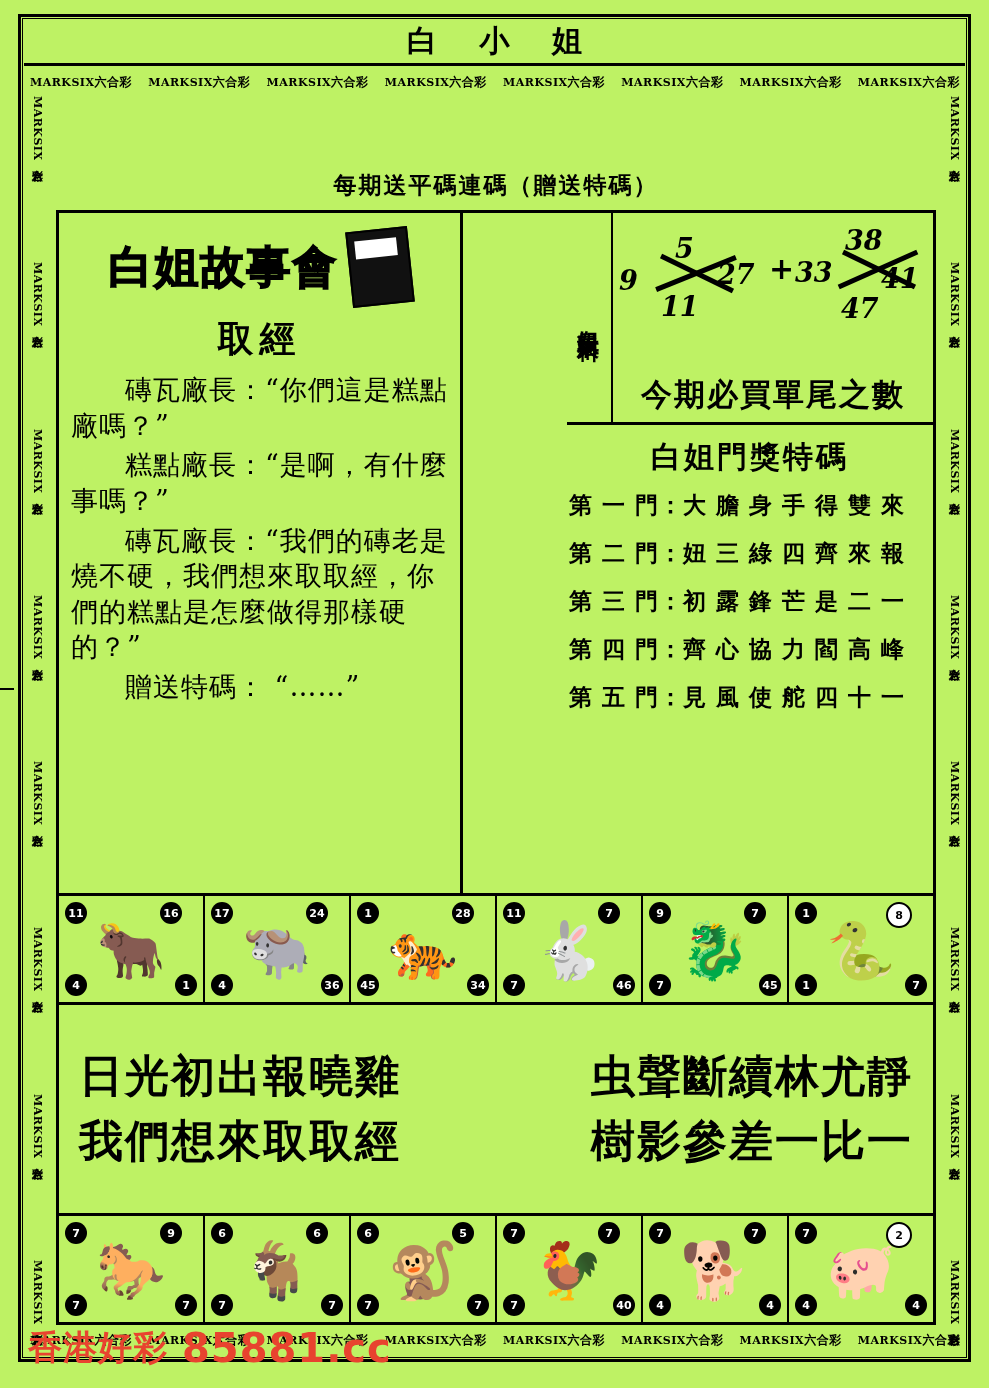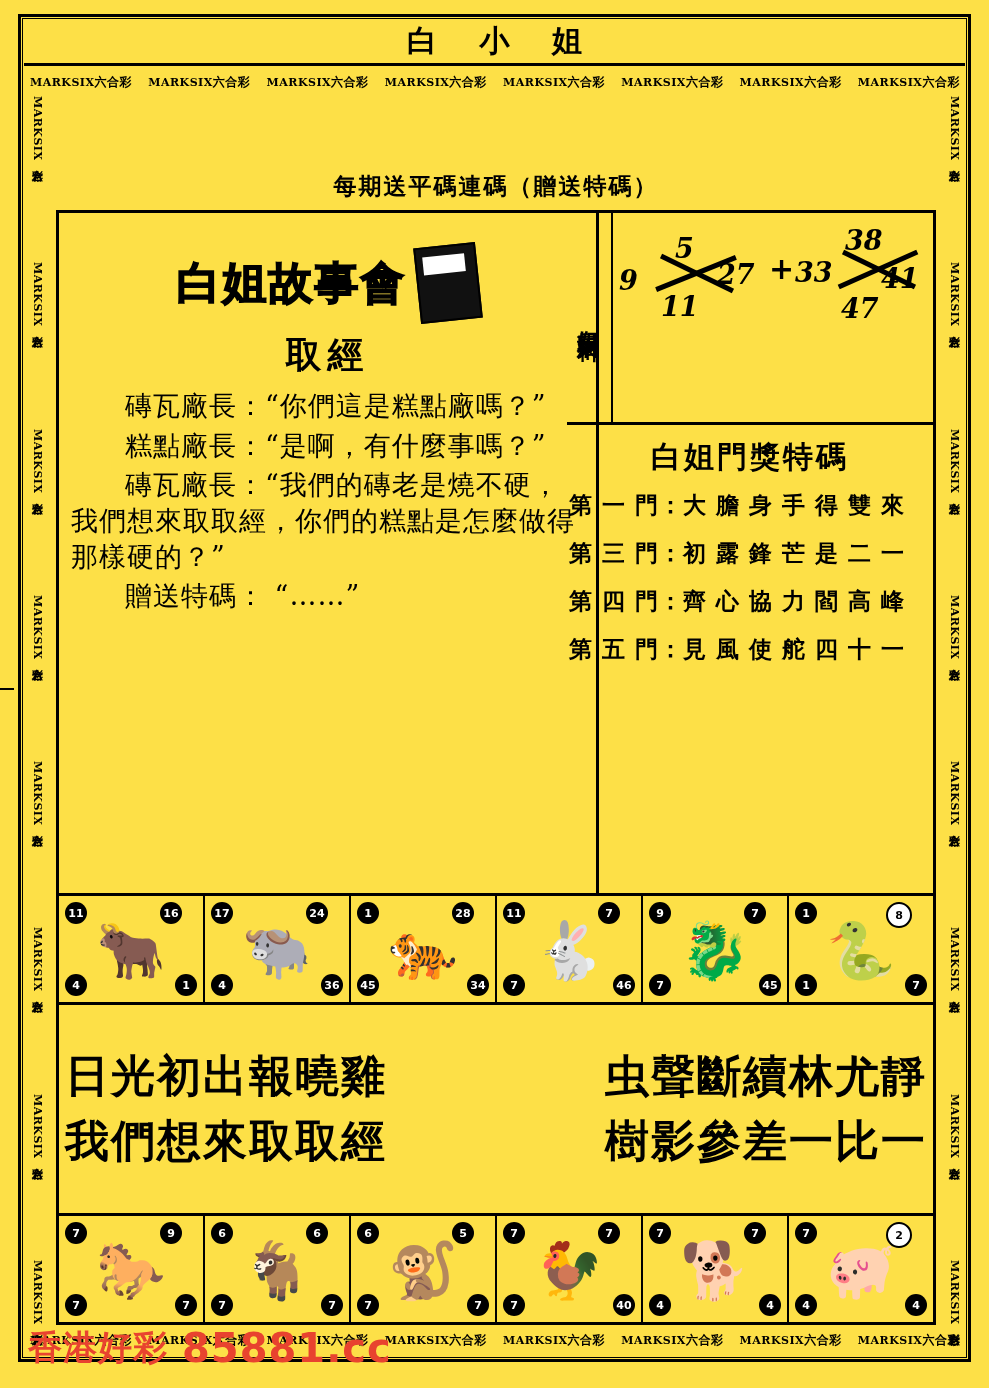--- a/index.html
+++ b/index.html
@@ -1,17 +1,17 @@
 <!DOCTYPE html>
 <html><head>
 <meta charset="utf-8">
 <style>
   html,body{margin:0;padding:0;background:#ffffff;}
   body{width:989px;height:1388px;font-family:"DejaVu Sans","Liberation Sans",sans-serif;color:#000;}
-  .page{position:relative;width:989px;height:1388px;overflow:hidden;background:#fde047;}
+  .page{position:relative;width:989px;height:1388px;overflow:hidden;background:#bef264;}
 
   
   .outer-frame{position:absolute;left:18px;top:14px;width:953px;height:1348px;border:3px solid #000;box-sizing:border-box;}
   .outer-frame2{position:absolute;left:22px;top:18px;width:945px;height:1340px;border:1px solid #000;box-sizing:border-box;}
 
   
   .title-bar{position:absolute;left:24px;top:20px;width:941px;height:46px;border-bottom:3px solid #000;box-sizing:border-box;display:flex;align-items:center;justify-content:center;}
   .title-bar .t{font-family:"DejaVu Serif","Liberation Serif",serif;font-weight:bold;font-size:30px;letter-spacing:16px;text-indent:16px;}
 
   
@@ -27,28 +27,28 @@
   .ms-right{left:941px;}
   .ms-vert{writing-mode:vertical-rl;font-family:"DejaVu Serif","Liberation Serif",serif;font-size:11px;font-weight:bold;white-space:nowrap;letter-spacing:0.5px;}
 
   
   .content{position:absolute;left:56px;top:98px;width:880px;height:1232px;}
 
   
   .headline{position:absolute;left:0;top:0;width:880px;height:66px;display:flex;align-items:center;justify-content:center;}
   .headline span{font-family:"DejaVu Serif","Liberation Serif",serif;font-weight:bold;font-size:50px;letter-spacing:1px;white-space:nowrap;
      -webkit-text-stroke:1px #000;}
-  .subhead{position:absolute;left:0;top:72px;width:880px;height:32px;display:flex;align-items:center;justify-content:center;}
+  .subhead{position:absolute;left:0;top:72px;width:880px;height:32px;display:flex;justify-content:center;}
   .subhead span{font-family:"DejaVu Serif","Liberation Serif",serif;font-weight:bold;font-size:23px;letter-spacing:2px;white-space:nowrap;}
 
   
   .mainbox{position:absolute;left:0;top:112px;width:880px;height:1115px;border:3px solid #000;box-sizing:border-box;}
 
   
-  .story{position:absolute;left:0;top:0;width:540px;height:680px;border-right:3px solid #000;box-sizing:border-box;padding:24px 12px;}
+  .story{position:absolute;left:0;top:0;width:404px;height:680px;border-right:3px solid #000;box-sizing:border-box;padding:8px 12px;}
   .story-logo{height:92px;display:flex;align-items:center;justify-content:center;gap:10px;}
   .logo-text{font-family:"DejaVu Serif","Liberation Serif",serif;font-size:44px;font-weight:bold;letter-spacing:2px;
      -webkit-text-stroke:1.5px #000;}
   .book{width:58px;height:72px;background:#111;border:2px solid #000;position:relative;transform:rotate(-6deg);}
   .book:after{content:"";position:absolute;left:6px;top:8px;width:42px;height:18px;background:#fff;}
   .story-title{text-align:center;font-family:"DejaVu Serif","Liberation Serif",serif;font-size:36px;font-weight:bold;letter-spacing:6px;margin:2px 0 8px;}
   .story p{margin:0 0 4px 0;font-family:"DejaVu Serif","Liberation Serif",serif;font-size:27px;line-height:1.32;text-indent:2em;letter-spacing:1px;}
 
   
   .rt{position:absolute;left:508px;top:0;width:366px;height:212px;box-sizing:border-box;border-bottom:3px solid #000;display:flex;}
@@ -73,21 +73,21 @@
   .zcell:last-child{border-right:none;}
   .ball{position:absolute;width:22px;height:22px;border-radius:50%;background:#000;color:#fff;font-size:11px;font-weight:bold;display:flex;align-items:center;justify-content:center;font-family:"DejaVu Sans",sans-serif;}
   .ball.open{background:#fff;color:#000;border:2px solid #000;}
   .b-tl{left:6px;top:6px;}
   .b-tr{right:21px;top:6px;}
   .b-bl{left:6px;bottom:6px;}
   .b-br{right:6px;bottom:6px;}
   .animal{position:absolute;left:0;right:0;top:18px;bottom:14px;display:flex;align-items:center;justify-content:center;font-size:56px;line-height:1;}
 
   
-  .poem{position:absolute;left:0;top:792px;width:874px;height:208px;box-sizing:border-box;display:flex;flex-direction:column;justify-content:center;gap:6px;padding:4px 6px;}
+  .poem{position:absolute;left:0;top:792px;width:874px;height:208px;box-sizing:border-box;display:flex;flex-direction:column;justify-content:center;gap:6px;padding:4px 20px;}
   .poem-line{display:flex;justify-content:space-between;font-family:"DejaVu Serif","Liberation Serif",serif;font-weight:bold;font-size:44px;letter-spacing:2px;white-space:nowrap;}
   .poem-line .half{display:flex;}
 
   
   .wm{position:absolute;left:28px;top:1318px;width:700px;height:60px;display:flex;align-items:center;gap:14px;z-index:5;}
   .wm .cn{font-family:"DejaVu Serif","Liberation Serif",serif;font-weight:bold;font-size:34px;color:#e8432f;letter-spacing:1px;}
   .wm .num{font-family:"DejaVu Sans","Liberation Sans",sans-serif;font-weight:bold;font-size:40px;color:#e8432f;letter-spacing:1px;}
 
   .tick{position:absolute;left:0;top:688px;width:14px;height:2px;background:#000;}
 </style>
@@ -181,26 +181,28 @@
             <span class="n" style="left:182px;top:38px;">33</span>
             <span class="n" style="left:232px;top:6px;">38</span>
             <span class="n" style="left:268px;top:44px;">41</span>
             <span class="n" style="left:228px;top:74px;">47</span>
             <span class="n" style="left:156px;top:32px;font-style:normal;font-size:30px;">+</span>
             <div class="strike" style="left:40px;top:52px;width:86px;height:5px;transform:rotate(-22deg);"></div>
             <div class="strike" style="left:44px;top:52px;width:80px;height:5px;transform:rotate(26deg);"></div>
             <div class="strike" style="left:222px;top:48px;width:86px;height:5px;transform:rotate(-24deg);"></div>
             <div class="strike" style="left:226px;top:48px;width:80px;height:5px;transform:rotate(26deg);"></div>
           </div>
+          <div class="rt-foot">今期必買單尾之數</div>
         </div>
       </div>
 
       <div class="rg">
         <div class="rg-title">白姐門獎特碼</div>
         <div class="rg-row">第 一 門：大 膽 身 手 得 雙 來</div>
+        <div class="rg-row">第 二 門：妞 三 綠 四 齊 來 報</div>
         <div class="rg-row">第 三 門：初 露 鋒 芒 是 二 一</div>
         <div class="rg-row">第 四 門：齊 心 協 力 閻 高 峰</div>
         <div class="rg-row">第 五 門：見 風 使 舵 四 十 一</div>
       </div>
 
       <div class="zstrip z1">
         <div class="zcell">
           <span class="ball b-tl">11</span>
           <span class="ball b-tr">16</span>
           <span class="ball b-bl">4</span>

